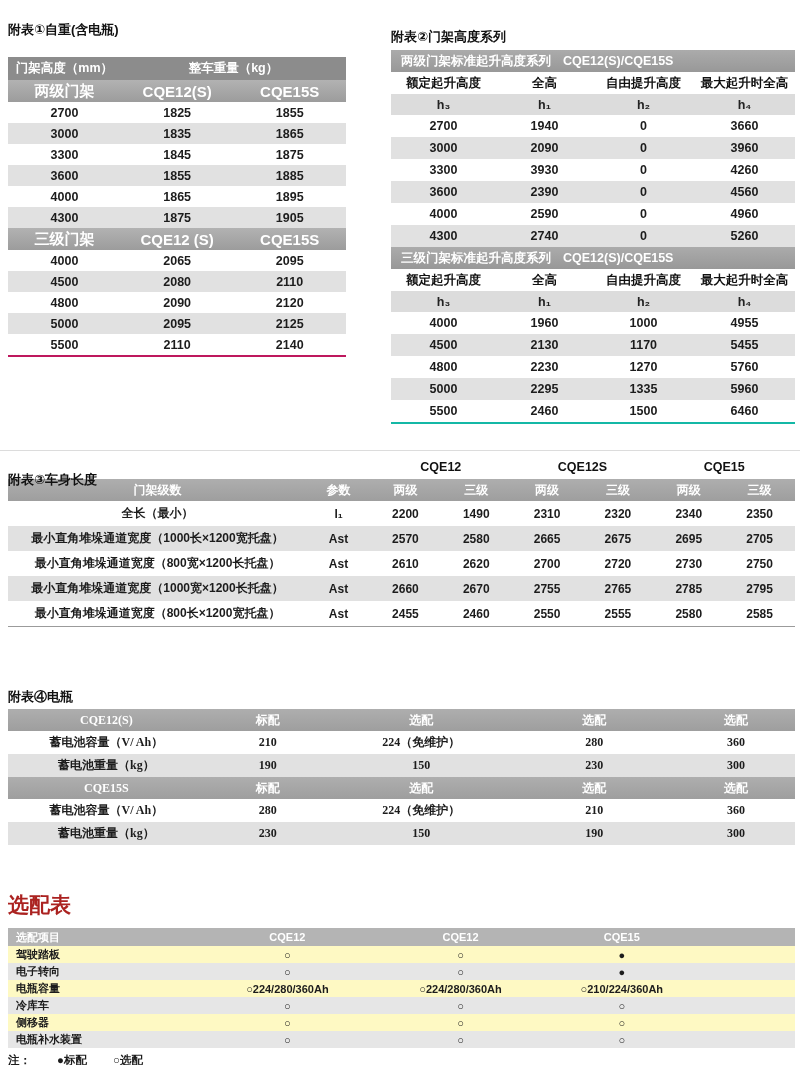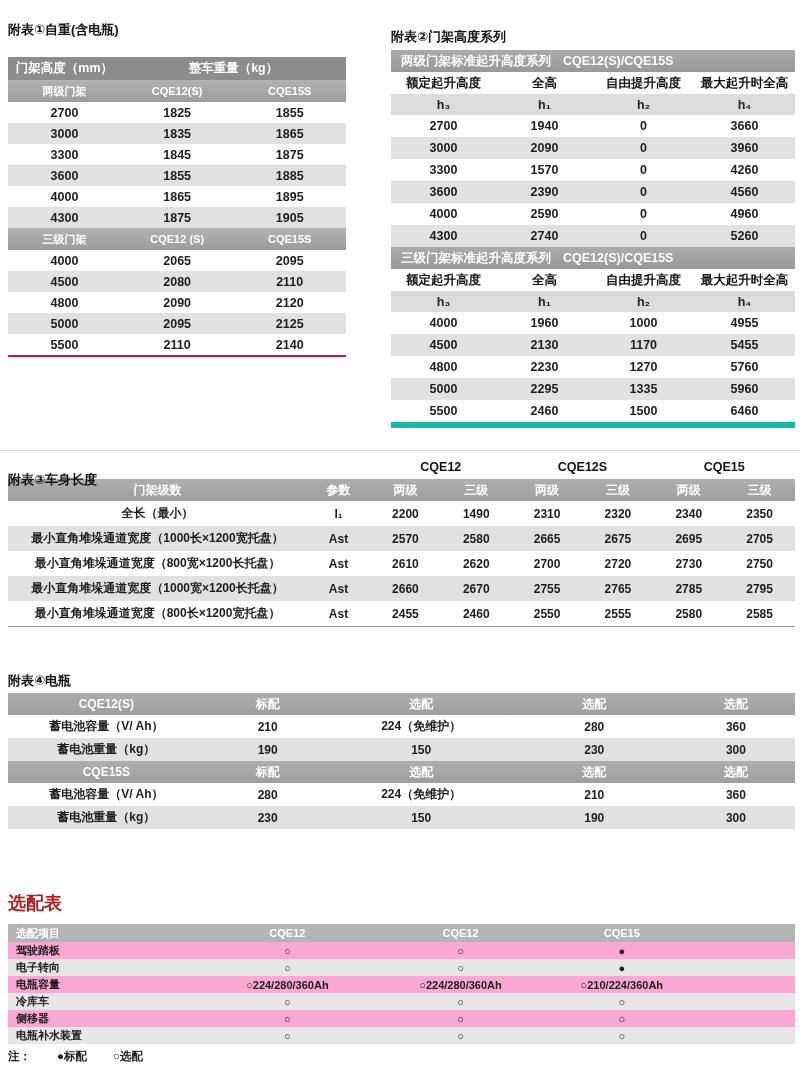--- a/index.html
+++ b/index.html
@@ -7,27 +7,27 @@
   #page{position:relative;width:800px;height:1065px;background:#fff;overflow:hidden;}
   .block{position:absolute;}
   .tbl-title{font-size:13px;font-weight:700;color:#111;}
   table{border-collapse:collapse;width:100%;table-layout:fixed;}
   td,th{padding:0 2px;font-size:12.5px;font-weight:700;text-align:center;vertical-align:middle;overflow:hidden;white-space:nowrap;}
 
   
   #b1 .tbl-title{margin-bottom:18px;}
   #b1 table{border-bottom:2px solid #be185d;}
   tr.hdr1 th{background:#8c8c8c;color:#fff;height:23px;font-size:12.5px;}
-  tr.band td{background:linear-gradient(#b2b2b2,#9c9c9c);color:#fff;height:22px;font-size:11px;}
+  tr.band td{background:linear-gradient(#b2b2b2,#9c9c9c);color:#fff;height:22px;font-size:15px;}
   tr.data td{height:21px;background:#fff;}
   tr.data.alt td{background:#e1e1e1;}
 
   
   #b2 .tbl-title{margin-bottom:4px;}
-  #b2 table{border-bottom:6px solid #14b8a6;}
+  #b2 table{border-bottom:2px solid #14b8a6;}
   tr.band2 td{background:linear-gradient(#ababab,#989898);color:#fff;height:22px;text-align:left;padding-left:10px;font-size:12.5px;}
   tr.band2 .band-models{margin-left:12px;}
   tr.colhdr td{background:#fff;color:#111;height:22px;font-size:12.5px;}
   tr.subhdr td{background:#dcdcdc;color:#222;height:21px;}
   #b2 tr.data td{height:22px;}
 
   
   #b3{padding-top:0;}
   #b3 .tbl-title{position:absolute;left:0;top:16px;}
   #b3 table{border-bottom:1px solid #9b9b9b;}
@@ -35,24 +35,24 @@
   tr.hdr3 td{background:linear-gradient(#aeaeae,#9e9e9e);color:#fff;height:22px;font-size:12px;}
   #b3 tr.data td{height:25px;font-size:12px;}
   #b3 tr.data td.lbl{font-size:12px;}
 
   
   #b4 .tbl-title{margin-bottom:3px;}
   tr.hdr4 td{background:linear-gradient(#aeaeae,#9e9e9e);color:#fff;height:22px;font-size:12px;}
   #b4 tr.data td{height:23px;font-size:12px;}
 
   
-  #b5 .opt-title{font-size:18px;font-weight:700;margin-bottom:9px;}
+  #b5 .opt-title{font-size:21px;font-weight:700;margin-bottom:9px;}
   tr.hdr5 td{background:#b4b4b4;color:#fff;height:18px;font-size:11px;text-align:left;padding-left:8px;}
   tr.hdr5 td.c{text-align:center;padding-left:2px;}
-  #b5 tr.data td{height:17px;font-size:11px;background:#f9a8d4;}
+  #b5 tr.data td{height:17px;font-size:11px;background:#fef9c3;}
   #b5 tr.data.alt td{background:#e6e6e6;}
   #b5 tr.data td.lbl{text-align:left;padding-left:8px;}
   .note{display:flex;align-items:center;gap:26px;height:20px;margin-top:2px;font-size:11.5px;font-weight:700;}
   .divider{position:absolute;left:0;top:450px;width:800px;height:1px;background:#dcdcdc;}
 </style>
 </head>
 <body>
 
 <div id="page">
 
@@ -172,21 +172,21 @@
             <td>3660</td>
           </tr>
           <tr class="data alt">
             <td>3000</td>
             <td>2090</td>
             <td>0</td>
             <td>3960</td>
           </tr>
           <tr class="data">
             <td>3300</td>
-            <td>1570</td>
+            <td>3930</td>
             <td>0</td>
             <td>4260</td>
           </tr>
           <tr class="data alt">
             <td>3600</td>
             <td>2390</td>
             <td>0</td>
             <td>4560</td>
           </tr>
           <tr class="data">
@@ -329,21 +329,21 @@
             <td>2460</td>
             <td>2550</td>
             <td>2555</td>
             <td>2580</td>
             <td>2585</td>
           </tr>
         </tbody>
     </table>
   </div>
 
-  <div id="b4" class="block" style="left:8px;top:672px;width:787px;">
+  <div id="b4" class="block" style="left:8px;top:688px;width:787px;font-family:Liberation Serif, serif;">
     <div class="tbl-title">附表④电瓶</div>
     <table>
       <colgroup>
           <col style="width:25%">
           <col style="width:16%">
           <col style="width:23%">
           <col style="width:21%">
           <col style="width:15%">
         </colgroup>
       <tbody id="t4-body">

